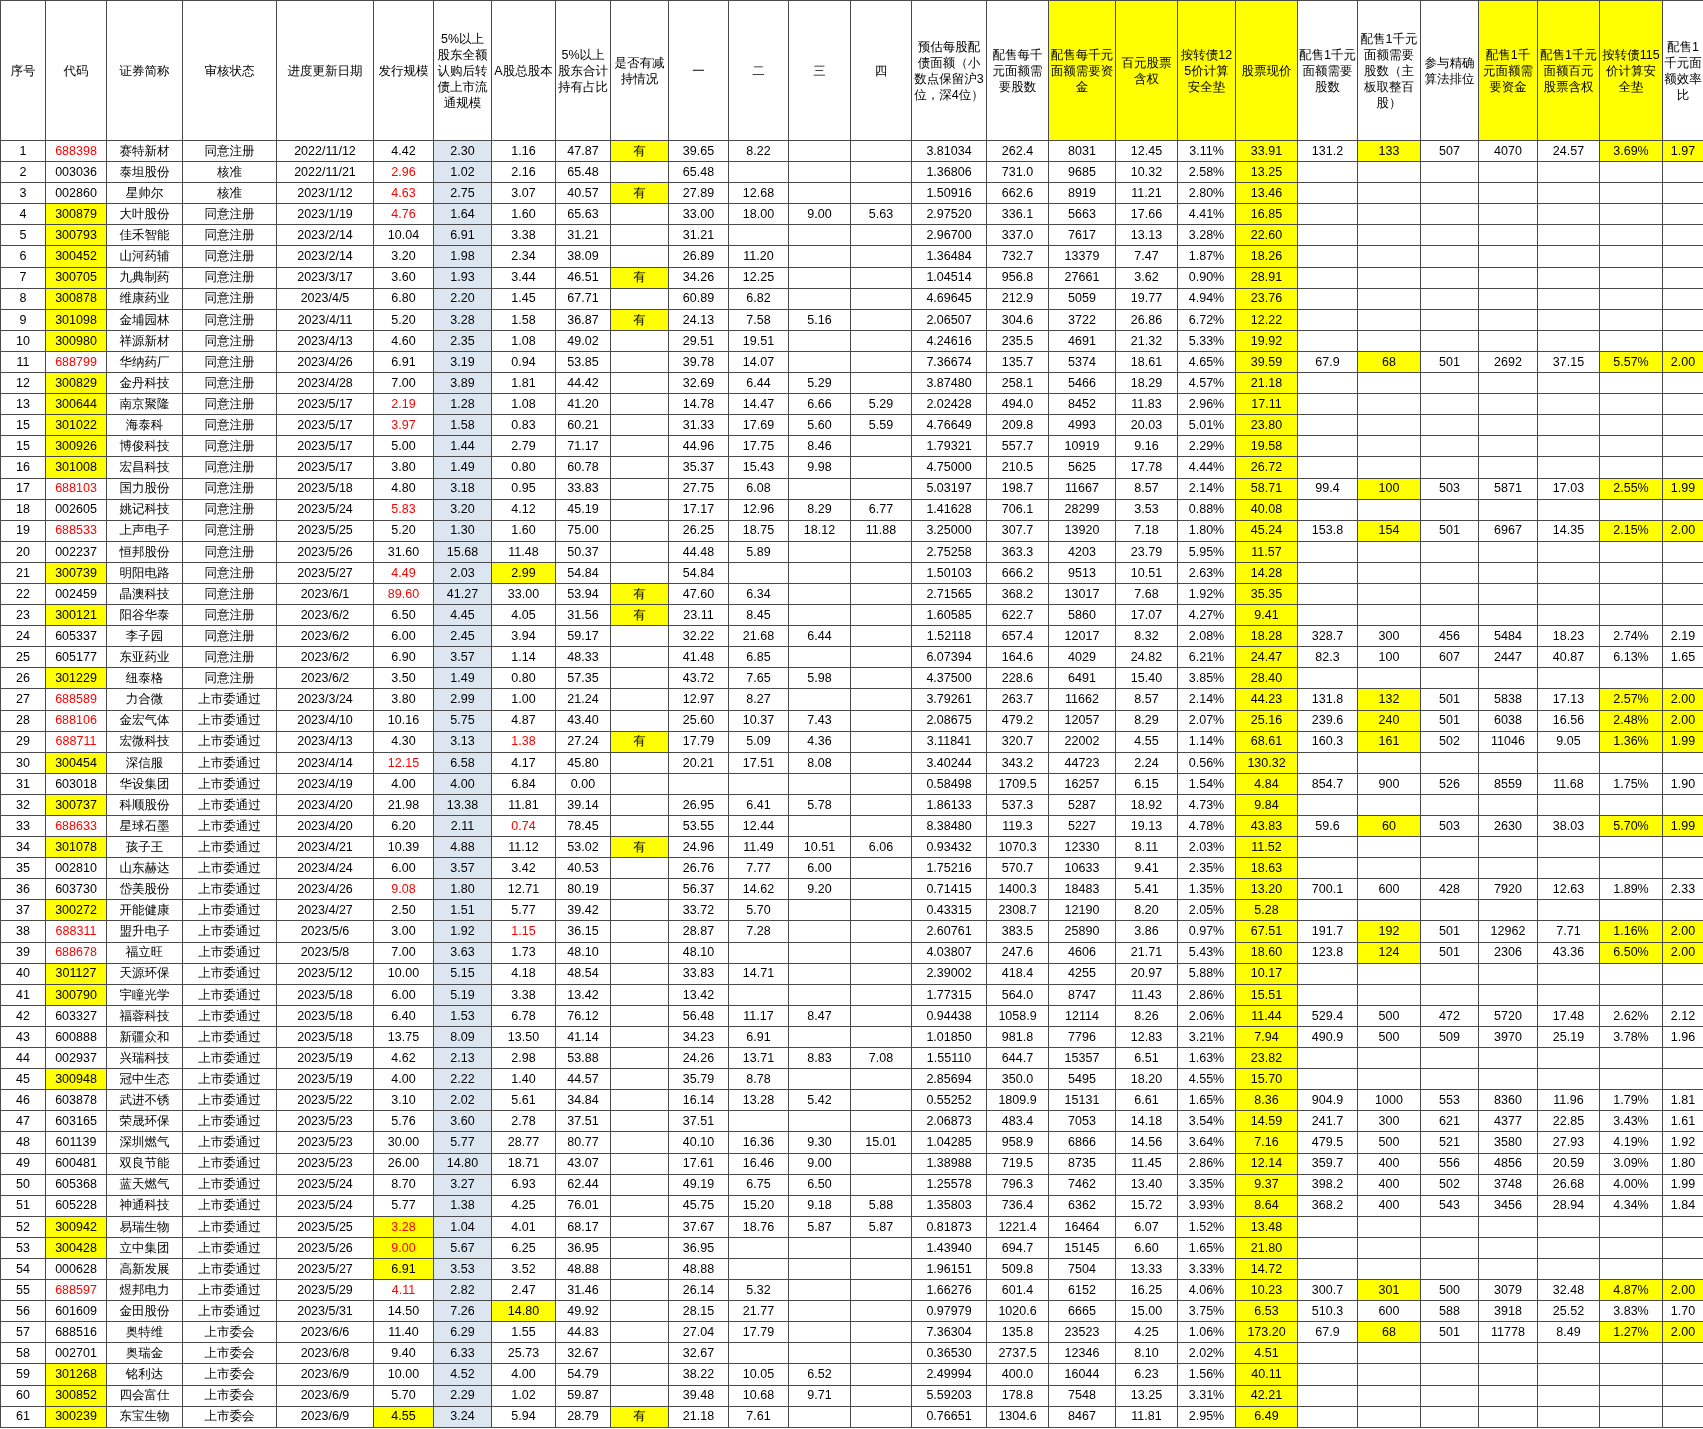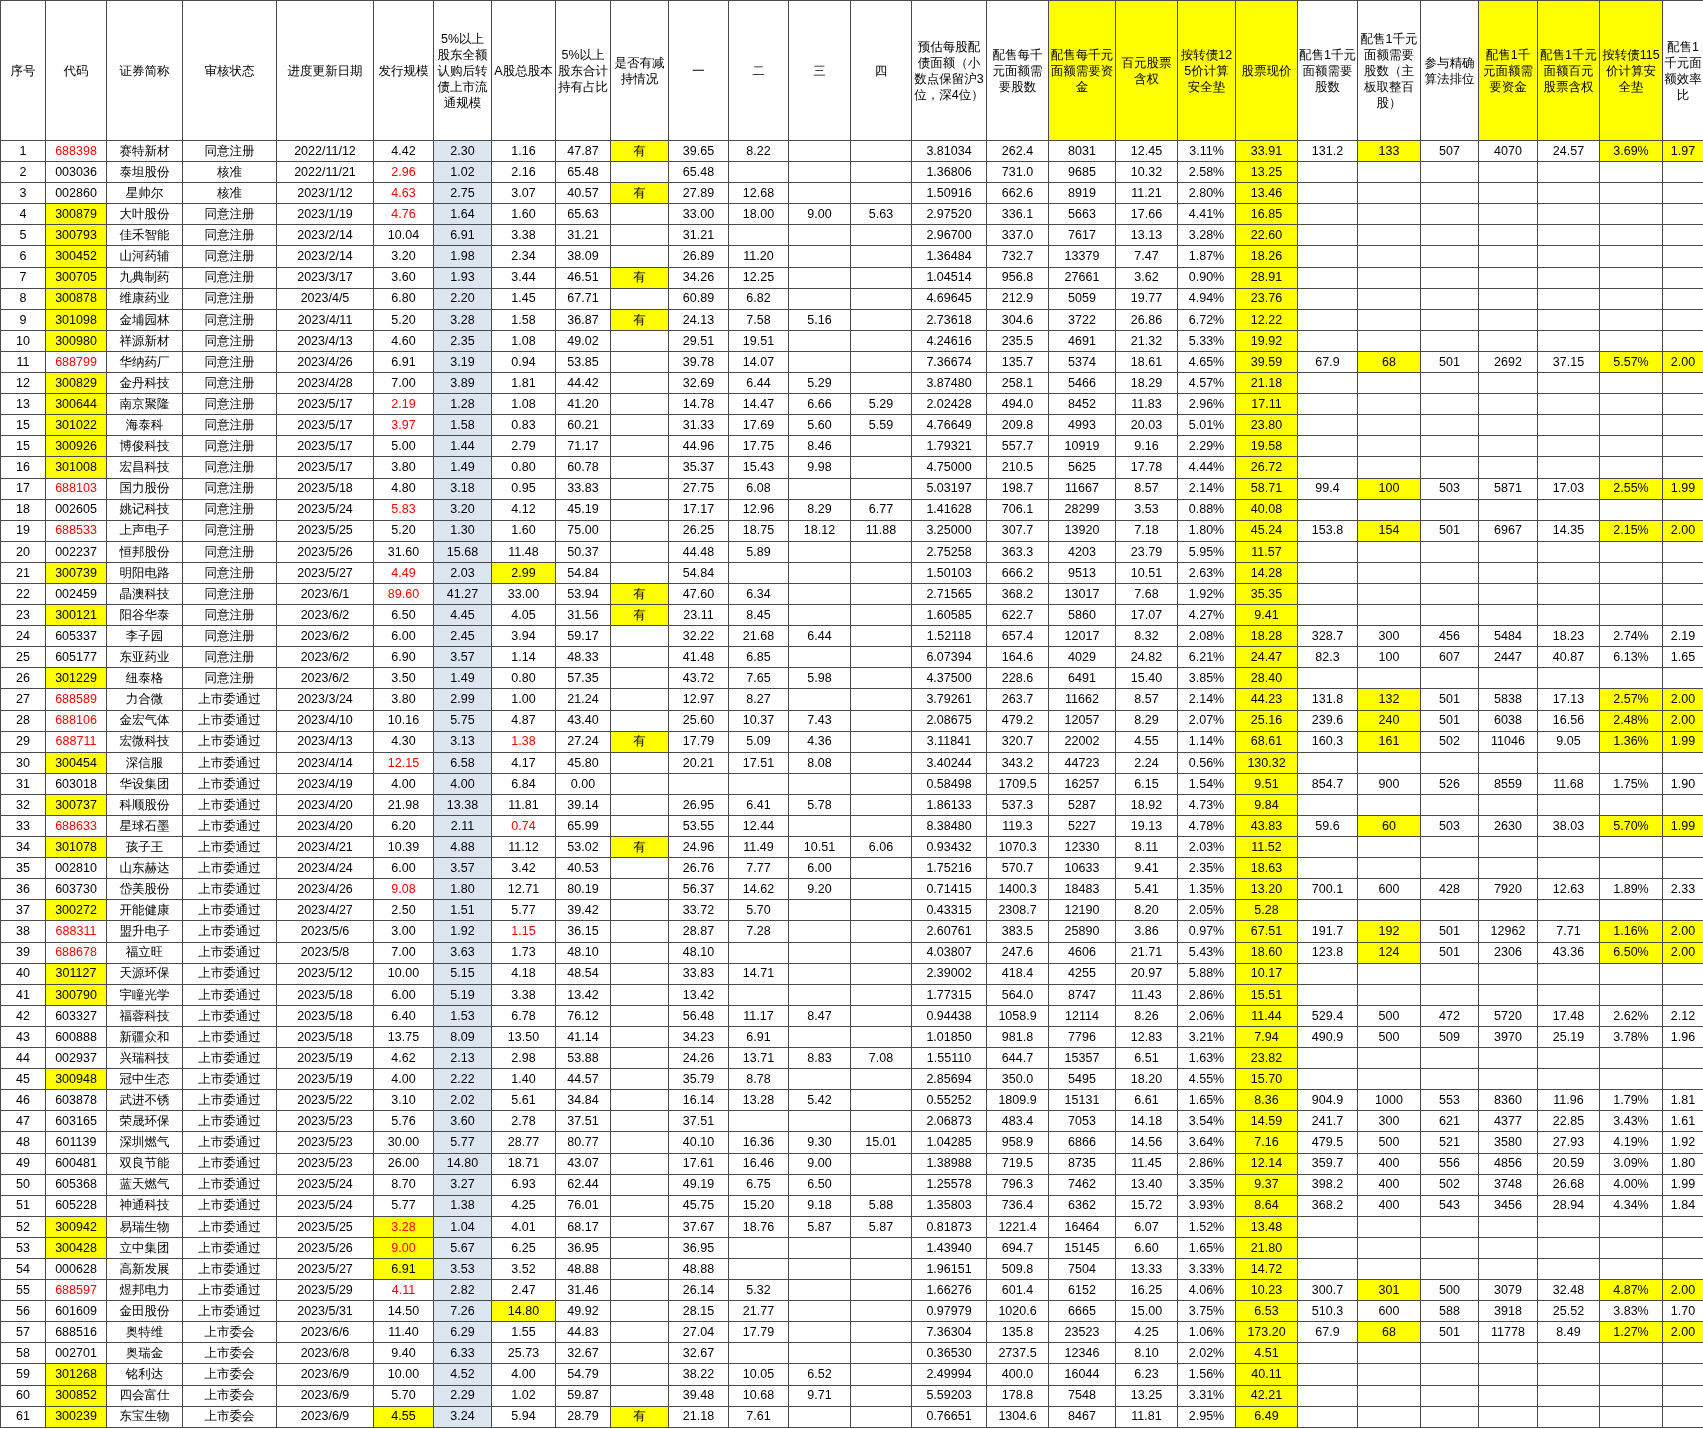--- a/index.html
+++ b/index.html
@@ -322,21 +322,21 @@
           <td class="c4">2023/4/11</td>
           <td class="c5">5.20</td>
           <td class="c6">3.28</td>
           <td class="c7">1.58</td>
           <td class="c8">36.87</td>
           <td class="c9 y">有</td>
           <td class="c10">24.13</td>
           <td class="c11">7.58</td>
           <td class="c12">5.16</td>
           <td class="c13"></td>
-          <td class="c14">2.73618</td>
+          <td class="c14">2.06507</td>
           <td class="c15">304.6</td>
           <td class="c16">3722</td>
           <td class="c17">26.86</td>
           <td class="c18">6.72%</td>
           <td class="c19">12.22</td>
           <td class="c20"></td>
           <td class="c21"></td>
           <td class="c22"></td>
           <td class="c23"></td>
           <td class="c24"></td>
@@ -965,21 +965,21 @@
           <td class="c9"></td>
           <td class="c10"></td>
           <td class="c11"></td>
           <td class="c12"></td>
           <td class="c13"></td>
           <td class="c14">0.58498</td>
           <td class="c15">1709.5</td>
           <td class="c16">16257</td>
           <td class="c17">6.15</td>
           <td class="c18">1.54%</td>
-          <td class="c19">9.51</td>
+          <td class="c19">4.84</td>
           <td class="c20">854.7</td>
           <td class="c21">900</td>
           <td class="c22">526</td>
           <td class="c23">8559</td>
           <td class="c24">11.68</td>
           <td class="c25">1.75%</td>
           <td class="c26">1.90</td>
         </tr>
         <tr>
           <td class="c0">32</td>
@@ -1012,21 +1012,21 @@
         </tr>
         <tr>
           <td class="c0">33</td>
           <td class="c1 r">688633</td>
           <td class="c2">星球石墨</td>
           <td class="c3">上市委通过</td>
           <td class="c4">2023/4/20</td>
           <td class="c5">6.20</td>
           <td class="c6">2.11</td>
           <td class="c7 r">0.74</td>
-          <td class="c8">65.99</td>
+          <td class="c8">78.45</td>
           <td class="c9"></td>
           <td class="c10">53.55</td>
           <td class="c11">12.44</td>
           <td class="c12"></td>
           <td class="c13"></td>
           <td class="c14">8.38480</td>
           <td class="c15">119.3</td>
           <td class="c16">5227</td>
           <td class="c17">19.13</td>
           <td class="c18">4.78%</td>

